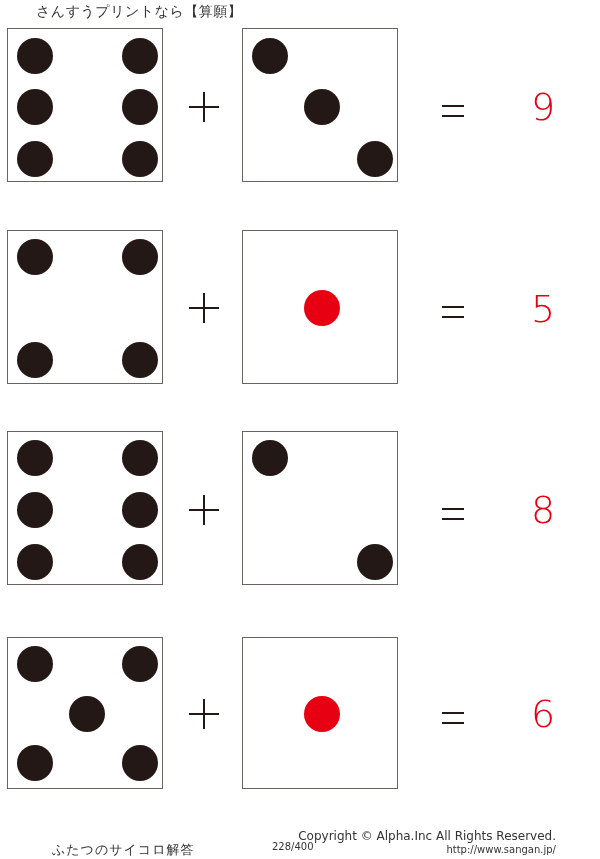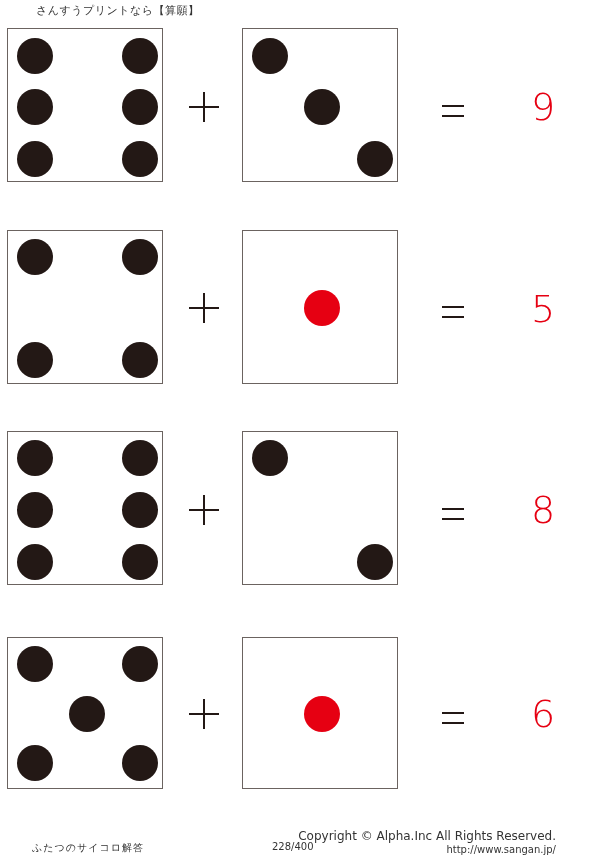--- a/index.html
+++ b/index.html
@@ -1,32 +1,32 @@
 <!DOCTYPE html>
 <html><head>
 <meta charset="utf-8">
 <style>
   html, body { margin:0; padding:0; background:#ffffff; }
   body { width:600px; height:859px; position:relative; overflow:hidden; font-family:"DejaVu Sans", sans-serif; color:#231815; }
-  .header { position:absolute; left:36px; top:3px; font-size:11px; color:#333; letter-spacing:0.5px; }
+  .header { position:absolute; left:36px; top:3px; font-size:14px; color:#333; letter-spacing:0.5px; }
   .row { position:absolute; left:0; width:600px; height:158px; }
   .die { position:absolute; width:156px; height:154px; border:1.5px solid #6b6360; box-sizing:border-box; background:#fff; }
   .die.d1 { left:7px; }
   .die.d2 { left:242px; }
   .pip { position:absolute; width:36px; height:36px; border-radius:50%; background:#231815; transform:translate(-50%,-50%); }
   .pip.red { background:#e60012; }
   .plus { position:absolute; left:189px; width:30px; height:30px; }
   .plus::before, .plus::after { content:""; position:absolute; background:#231815; }
   .plus::before { left:0; top:14px; width:30px; height:2px; }
   .plus::after { left:14px; top:0; width:2px; height:30px; }
   .eq { position:absolute; left:442px; width:22px; height:12px; }
   .eq::before, .eq::after { content:""; position:absolute; left:0; width:22px; height:2px; background:#231815; }
   .eq::before { top:0; } .eq::after { top:10px; }
   .answer { position:absolute; left:528px; width:30px; text-align:center; font-size:38px; color:#e60012; font-family:"DejaVu Sans", sans-serif; font-weight:200; line-height:1; }
-  .footer-left { position:absolute; left:32px; top:841px; font-size:10px; color:#333; letter-spacing:1px; }
+  .footer-left { position:absolute; left:52px; top:841px; font-size:13px; color:#333; letter-spacing:1px; }
   .footer-page { position:absolute; left:272px; top:841px; font-size:10px; color:#333; }
   .footer-copy { position:absolute; right:44px; top:829px; font-size:12px; color:#333; text-align:right; }
   .footer-url { position:absolute; right:44px; top:844px; font-size:10px; color:#333; text-align:right; }
 </style>
 </head>
 <body>
 
 <div class="header">さんすうプリントなら【算願】</div>
 
 <div class="row" style="top:28px;">

